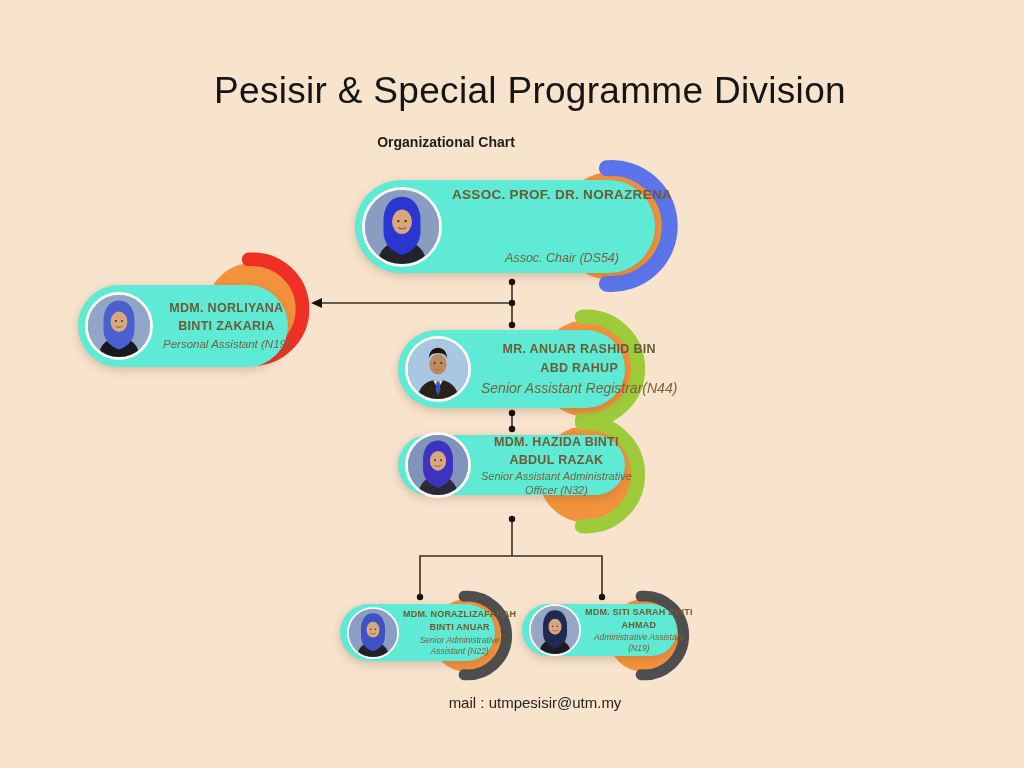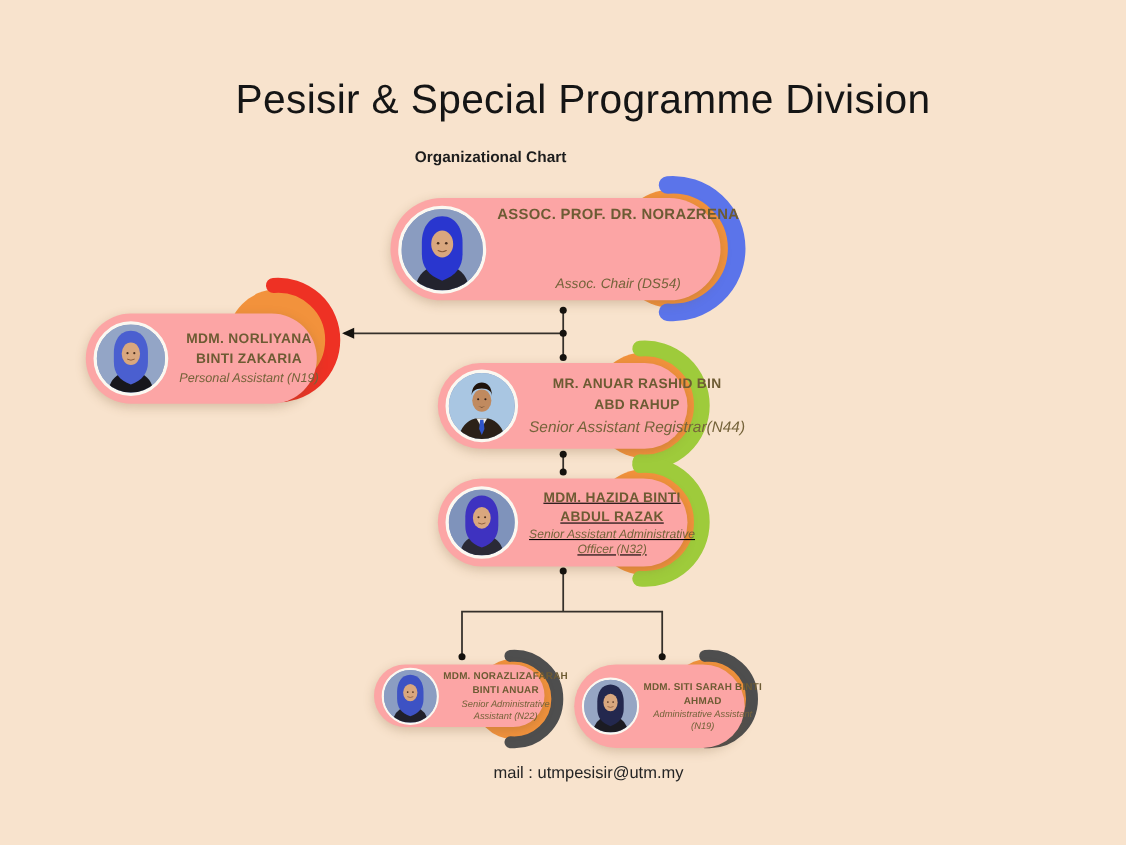--- a/index.html
+++ b/index.html
@@ -15,21 +15,21 @@
   .subtitle {
     position:absolute; top:134px; left:0; width:892px; text-align:center;
     font-size:14px; font-weight:600; color:#1d1d1d;
   }
   .footer {
     position:absolute; top:694px; left:0; width:1024px; box-sizing:border-box;
     padding-left:46px; text-align:center; font-size:15px; color:#242424;
   }
   .deco { position:absolute; z-index:1; }
   .card {
-    position:absolute; z-index:2; background:#fca5a5; border-radius:999px;
+    position:absolute; z-index:2; background:#5eead4; border-radius:999px;
     box-shadow:0 3px 10px rgba(120,85,50,.28);
     display:flex; align-items:center; box-sizing:border-box;
   }
   .photo {
     flex:0 0 auto; border-radius:50%; overflow:hidden; margin-left:7px;
     border:3px solid #fbf8f1; box-sizing:border-box; background:#8a9cc0;
   }
   .photo svg { display:block; width:100%; height:100%; }
   .info { flex:1 1 auto; text-align:center; padding:0 10px; z-index:2; }
   .nm  { font-weight:700; color:#6d5b33; white-space:nowrap; letter-spacing:.3px; }
@@ -49,29 +49,29 @@
   .n2 .nm   { font-size:12.5px; line-height:1.5; }
   .n2 .role { font-size:11.5px; line-height:1.5; }
   
   .n3 .deco { left:524px; top:306px; width:125px; height:125px; }
   .n3 .card { left:398px; top:330px; width:227px; height:78px; }
   .n3 .photo{ width:66px; height:66px; }
   .n3 .nm   { font-size:12.5px; line-height:1.55; }
   .n3 .role { font-size:14px; line-height:1.4; }
   
   .n4 .deco { left:524px; top:412px; width:125px; height:125px; }
-  .n4 .card { left:398px; top:435px; width:227px; height:80px;text-decoration:underline; }
+  .n4 .card { left:398px; top:435px; width:227px; height:60px; }
   .n4 .photo{ width:66px; height:66px; }
   .n4 .nm   { font-size:12.5px; line-height:1.5; }
   .n4 .role { font-size:11px; line-height:1.25; }
   
   .n5 .deco { left:420px; top:588px; width:95px; height:95px; }
   .n5 .card { left:340px; top:604px; width:155px; height:57px; }
   .n6 .deco { left:597px; top:588px; width:95px; height:95px; }
-  .n6 .card { left:522px; top:604px; width:155px; height:76px; }
+  .n6 .card { left:522px; top:604px; width:155px; height:52px; }
   .n5 .photo,.n6 .photo { width:52px; height:52px; border-width:2px; }
   .n5 .nm,.n6 .nm   { font-size:9px; line-height:1.45; letter-spacing:.2px; }
   .n5 .role,.n6 .role{ font-size:8.5px; line-height:1.3; }
   .n5 .info,.n6 .info{ padding:0 4px; }
 
   
   .av1 { --hijab:#2936cf; --jacket:#23232e; --bg:#8a9cc0; }
   .av2 { --hijab:#4a5fd0; --jacket:#17171c; --bg:#93a5c6; }
   .av4 { --hijab:#3e32c0; --jacket:#2a2a36; --bg:#7f93bb; }
   .av5 { --hijab:#3d52c4; --jacket:#20202a; --bg:#8b9dc2; }

